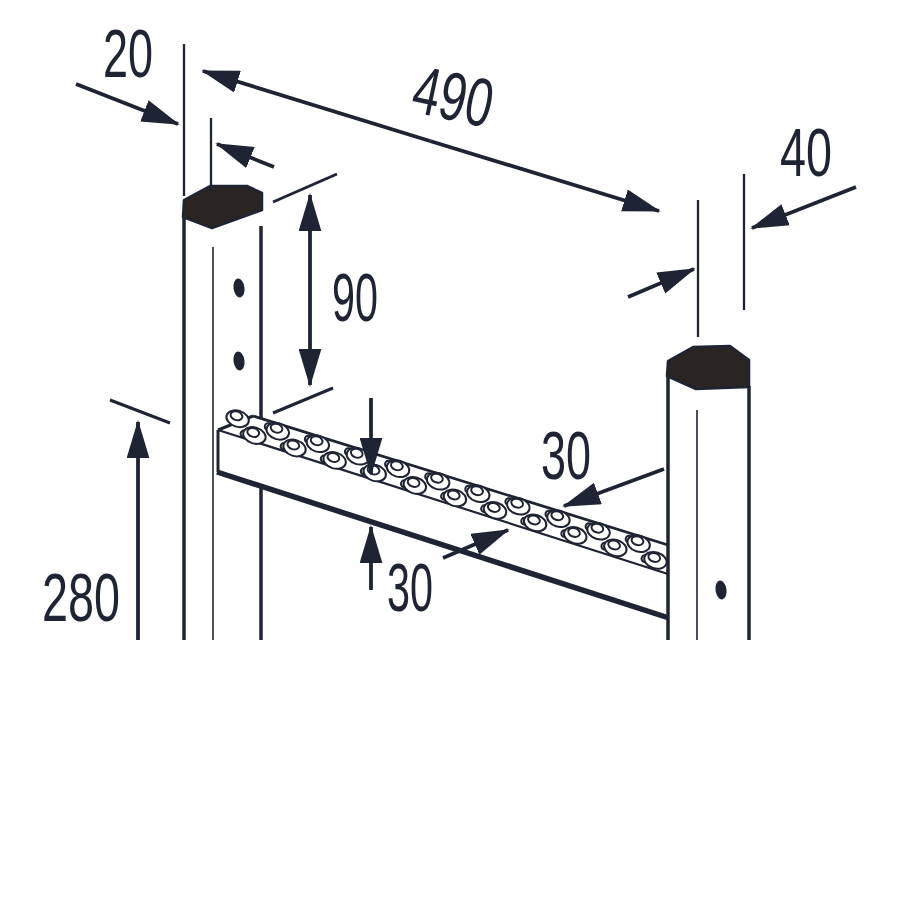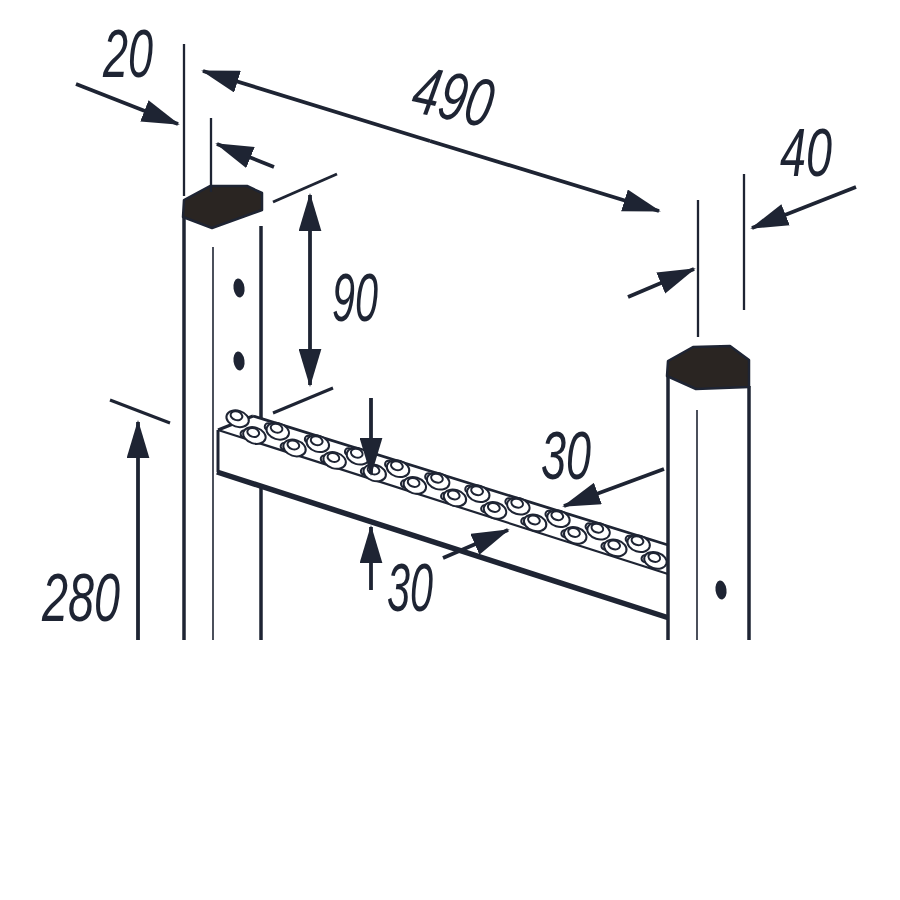--- a/index.html
+++ b/index.html
@@ -1,17 +1,17 @@
 <!DOCTYPE html>
 <html style="--line: #1e2433; --cap: #2a2522; --bg: #ffffff;"><head>
 <meta charset="utf-8">
 <style>
   :root { --line:#1e2433; --cap:#2a2522; --bg:#ffffff; }
   html,body { margin:0; padding:0; background:var(--bg); }
-  .stage { width:900px; height:640px; position:relative;font-style:italic; }
+  .stage { width:900px; height:640px; position:relative; }
   svg { display:block; }
   .edge   { stroke:var(--line); fill:none; }
   .body   { fill:var(--bg); stroke:none; }
   .cap    { fill:var(--cap); stroke:var(--line); stroke-width:2.5; stroke-linejoin:round; }
   .hole   { fill:var(--line); stroke:none; }
   .dim    { stroke:var(--line); stroke-width:3.8; fill:none; }
   .ext    { stroke:var(--line); stroke-width:2.3; fill:none; }
   .tick   { stroke:var(--line); stroke-width:3; fill:none; }
   .ah     { fill:var(--line); }
   .stud   { fill:var(--bg); stroke:var(--line); stroke-width:2; }

